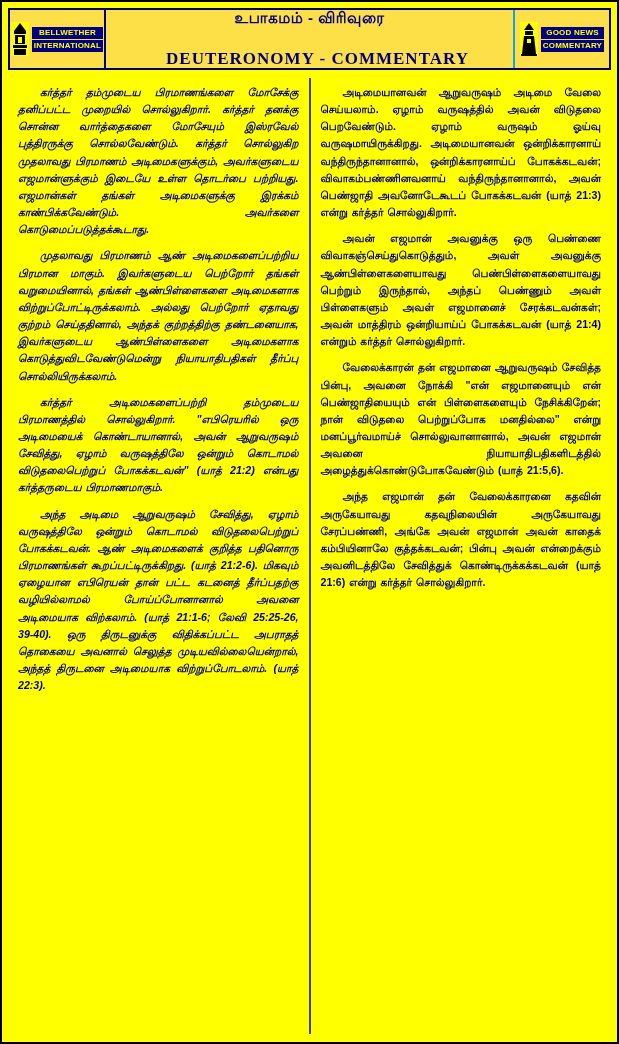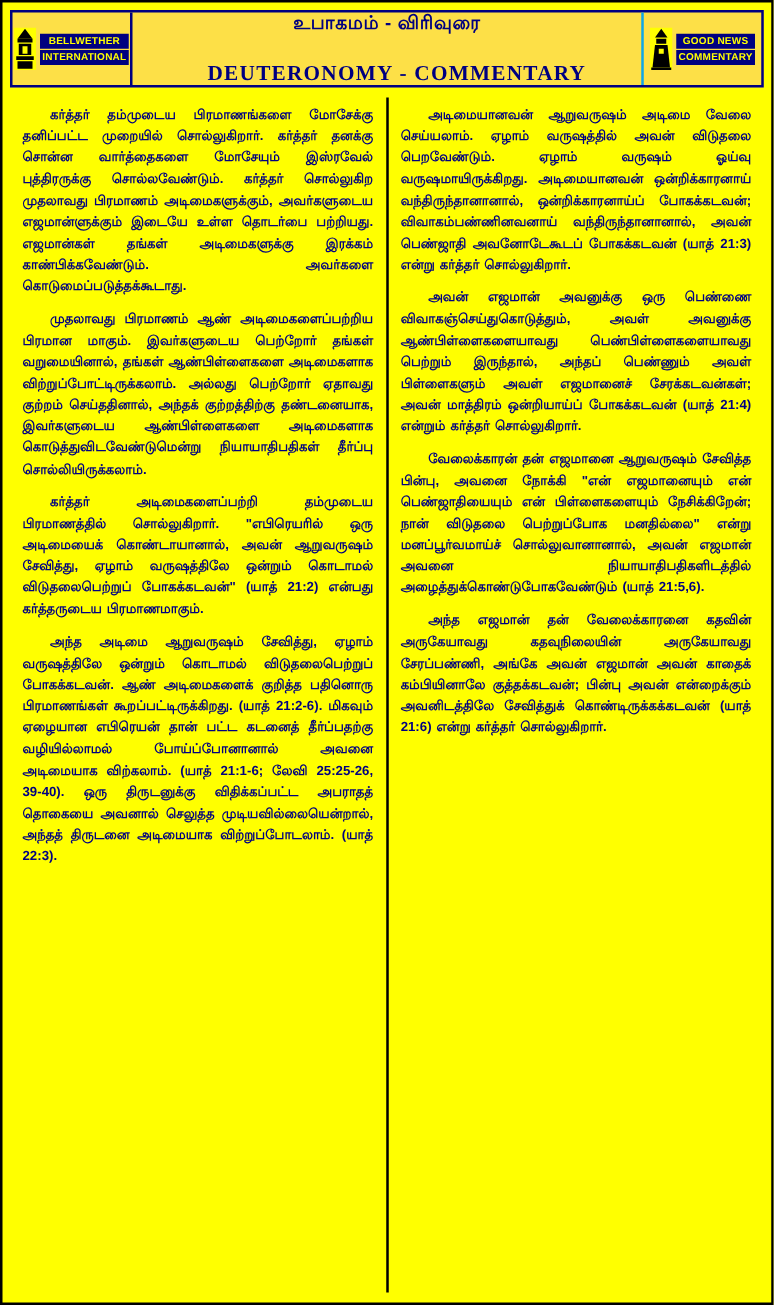--- a/index.html
+++ b/index.html
@@ -110,21 +110,22 @@
     right: 6px;
     bottom: 8px;
     display: flex;
   }
   .col {
     flex: 1;
     padding: 6px 10px 0 10px;
     box-sizing: border-box;
   }
   .col.left {
-    border-right: 2px solid #000000;
+    border-right: 2px solid #404040;
+    font-style: italic;
   }
   .para {
     font-size: 10.6px;
     line-height: 1.62;
     color: #000080;
     font-weight: bold;
     text-align: justify;
     text-justify: inter-word;
     margin: 0 0 9px 0;
     text-indent: 22px;

